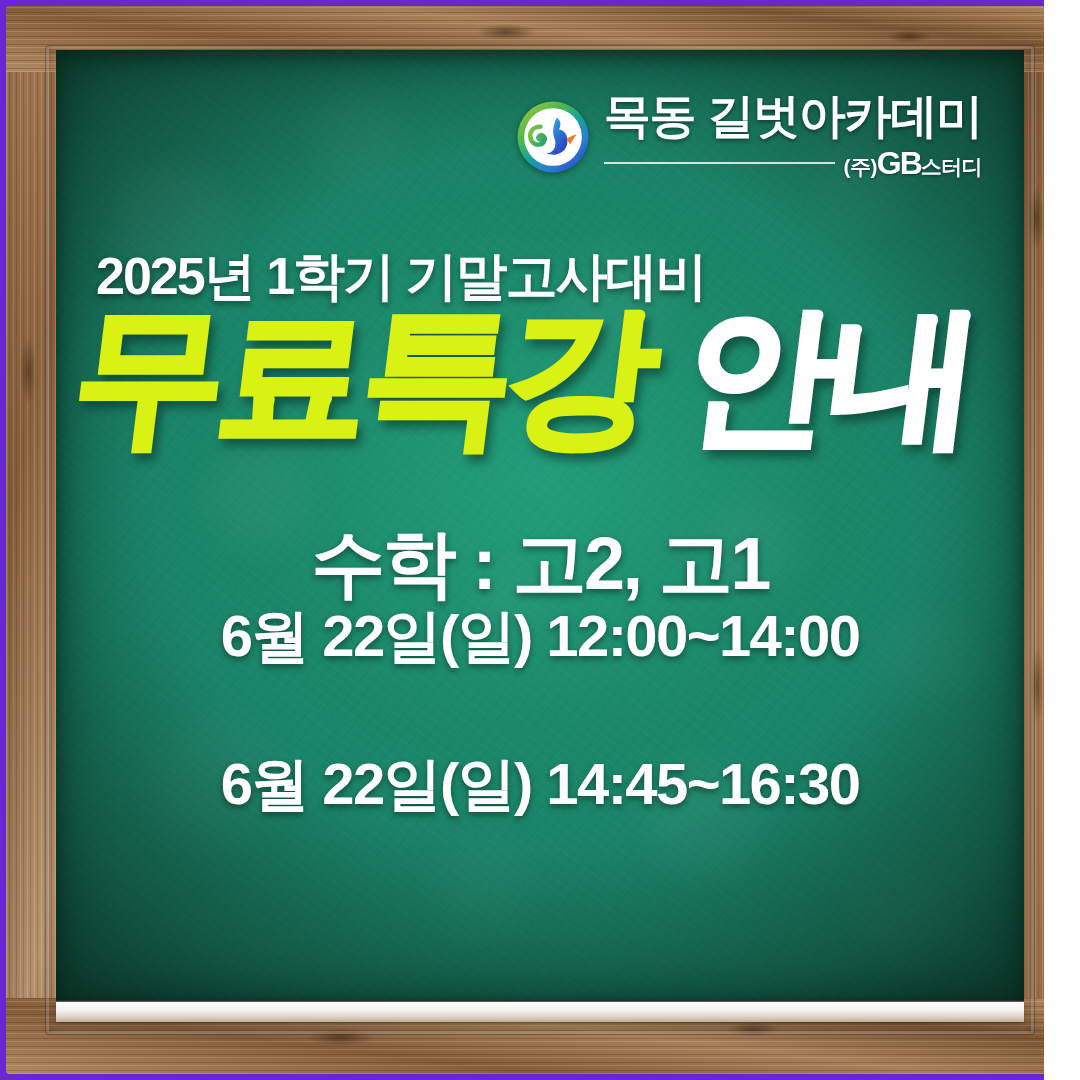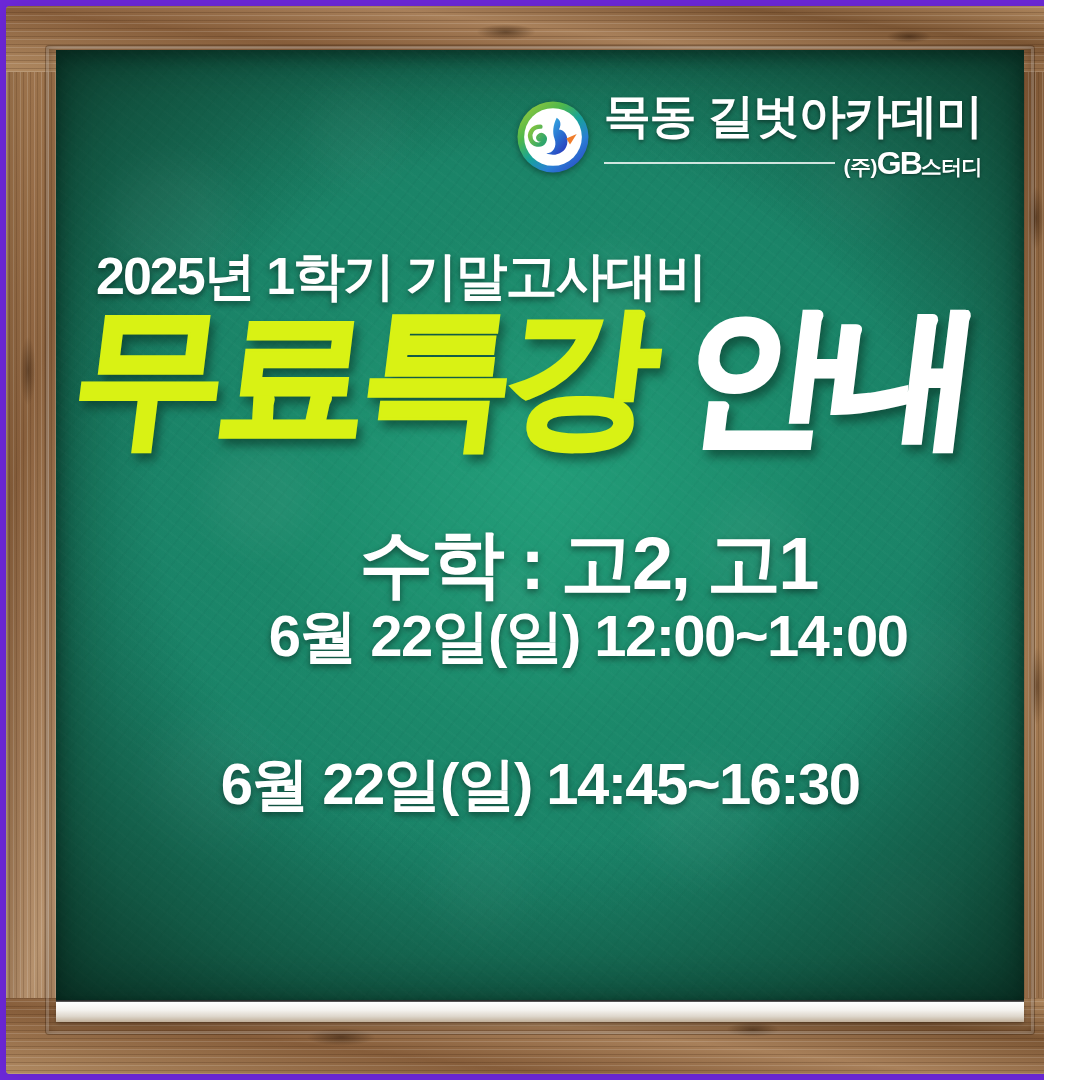--- a/index.html
+++ b/index.html
@@ -288,21 +288,21 @@
     -webkit-text-stroke: 5px #05251a;
   }
 
   
   .course {
     position: absolute;
     left: 56px;
     width: 968px;
     text-align: center;
   }
-  .course.one { top: 524px; padding-left: 48px; }
+  .course.one { top: 524px; }
   .course.two { top: 752px; }
 
   .course-title {
     font-size: 74px;
     font-weight: 700;
     color: #ffffff;
     letter-spacing: -2.5px;
     line-height: 1.08;
     white-space: nowrap;
     text-shadow: 0 3px 7px rgba(0,0,0,0.45);

